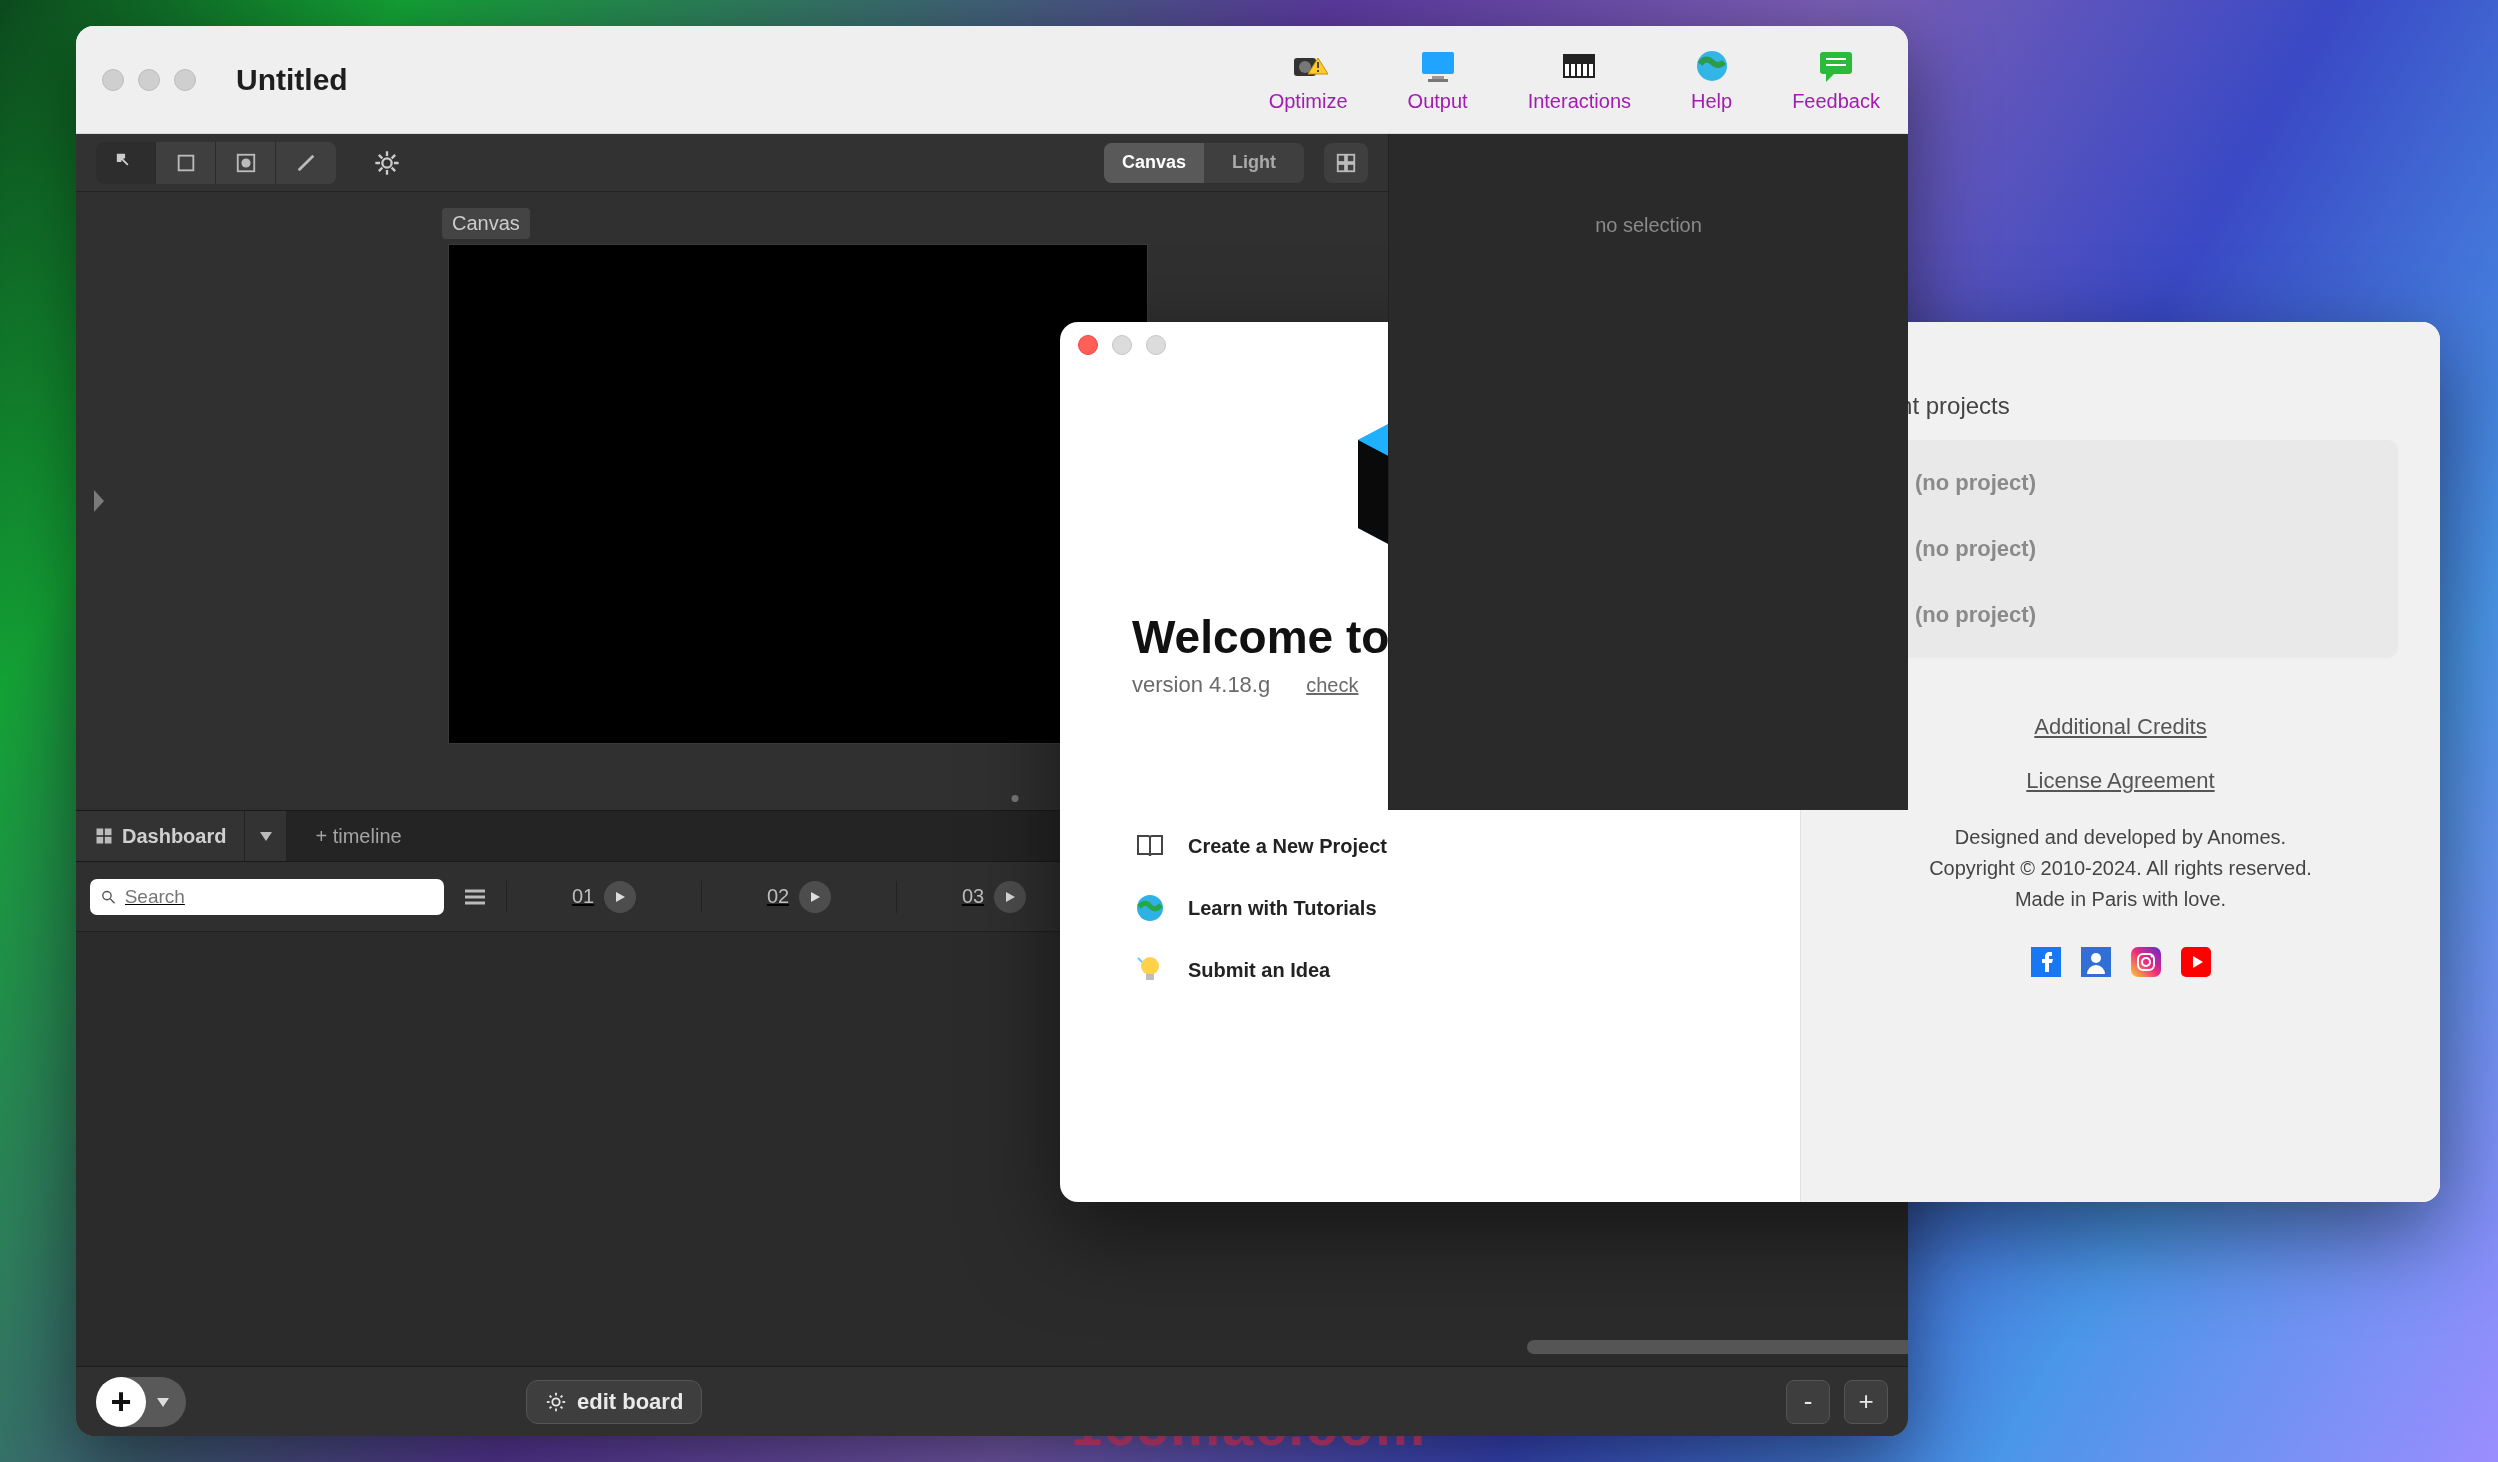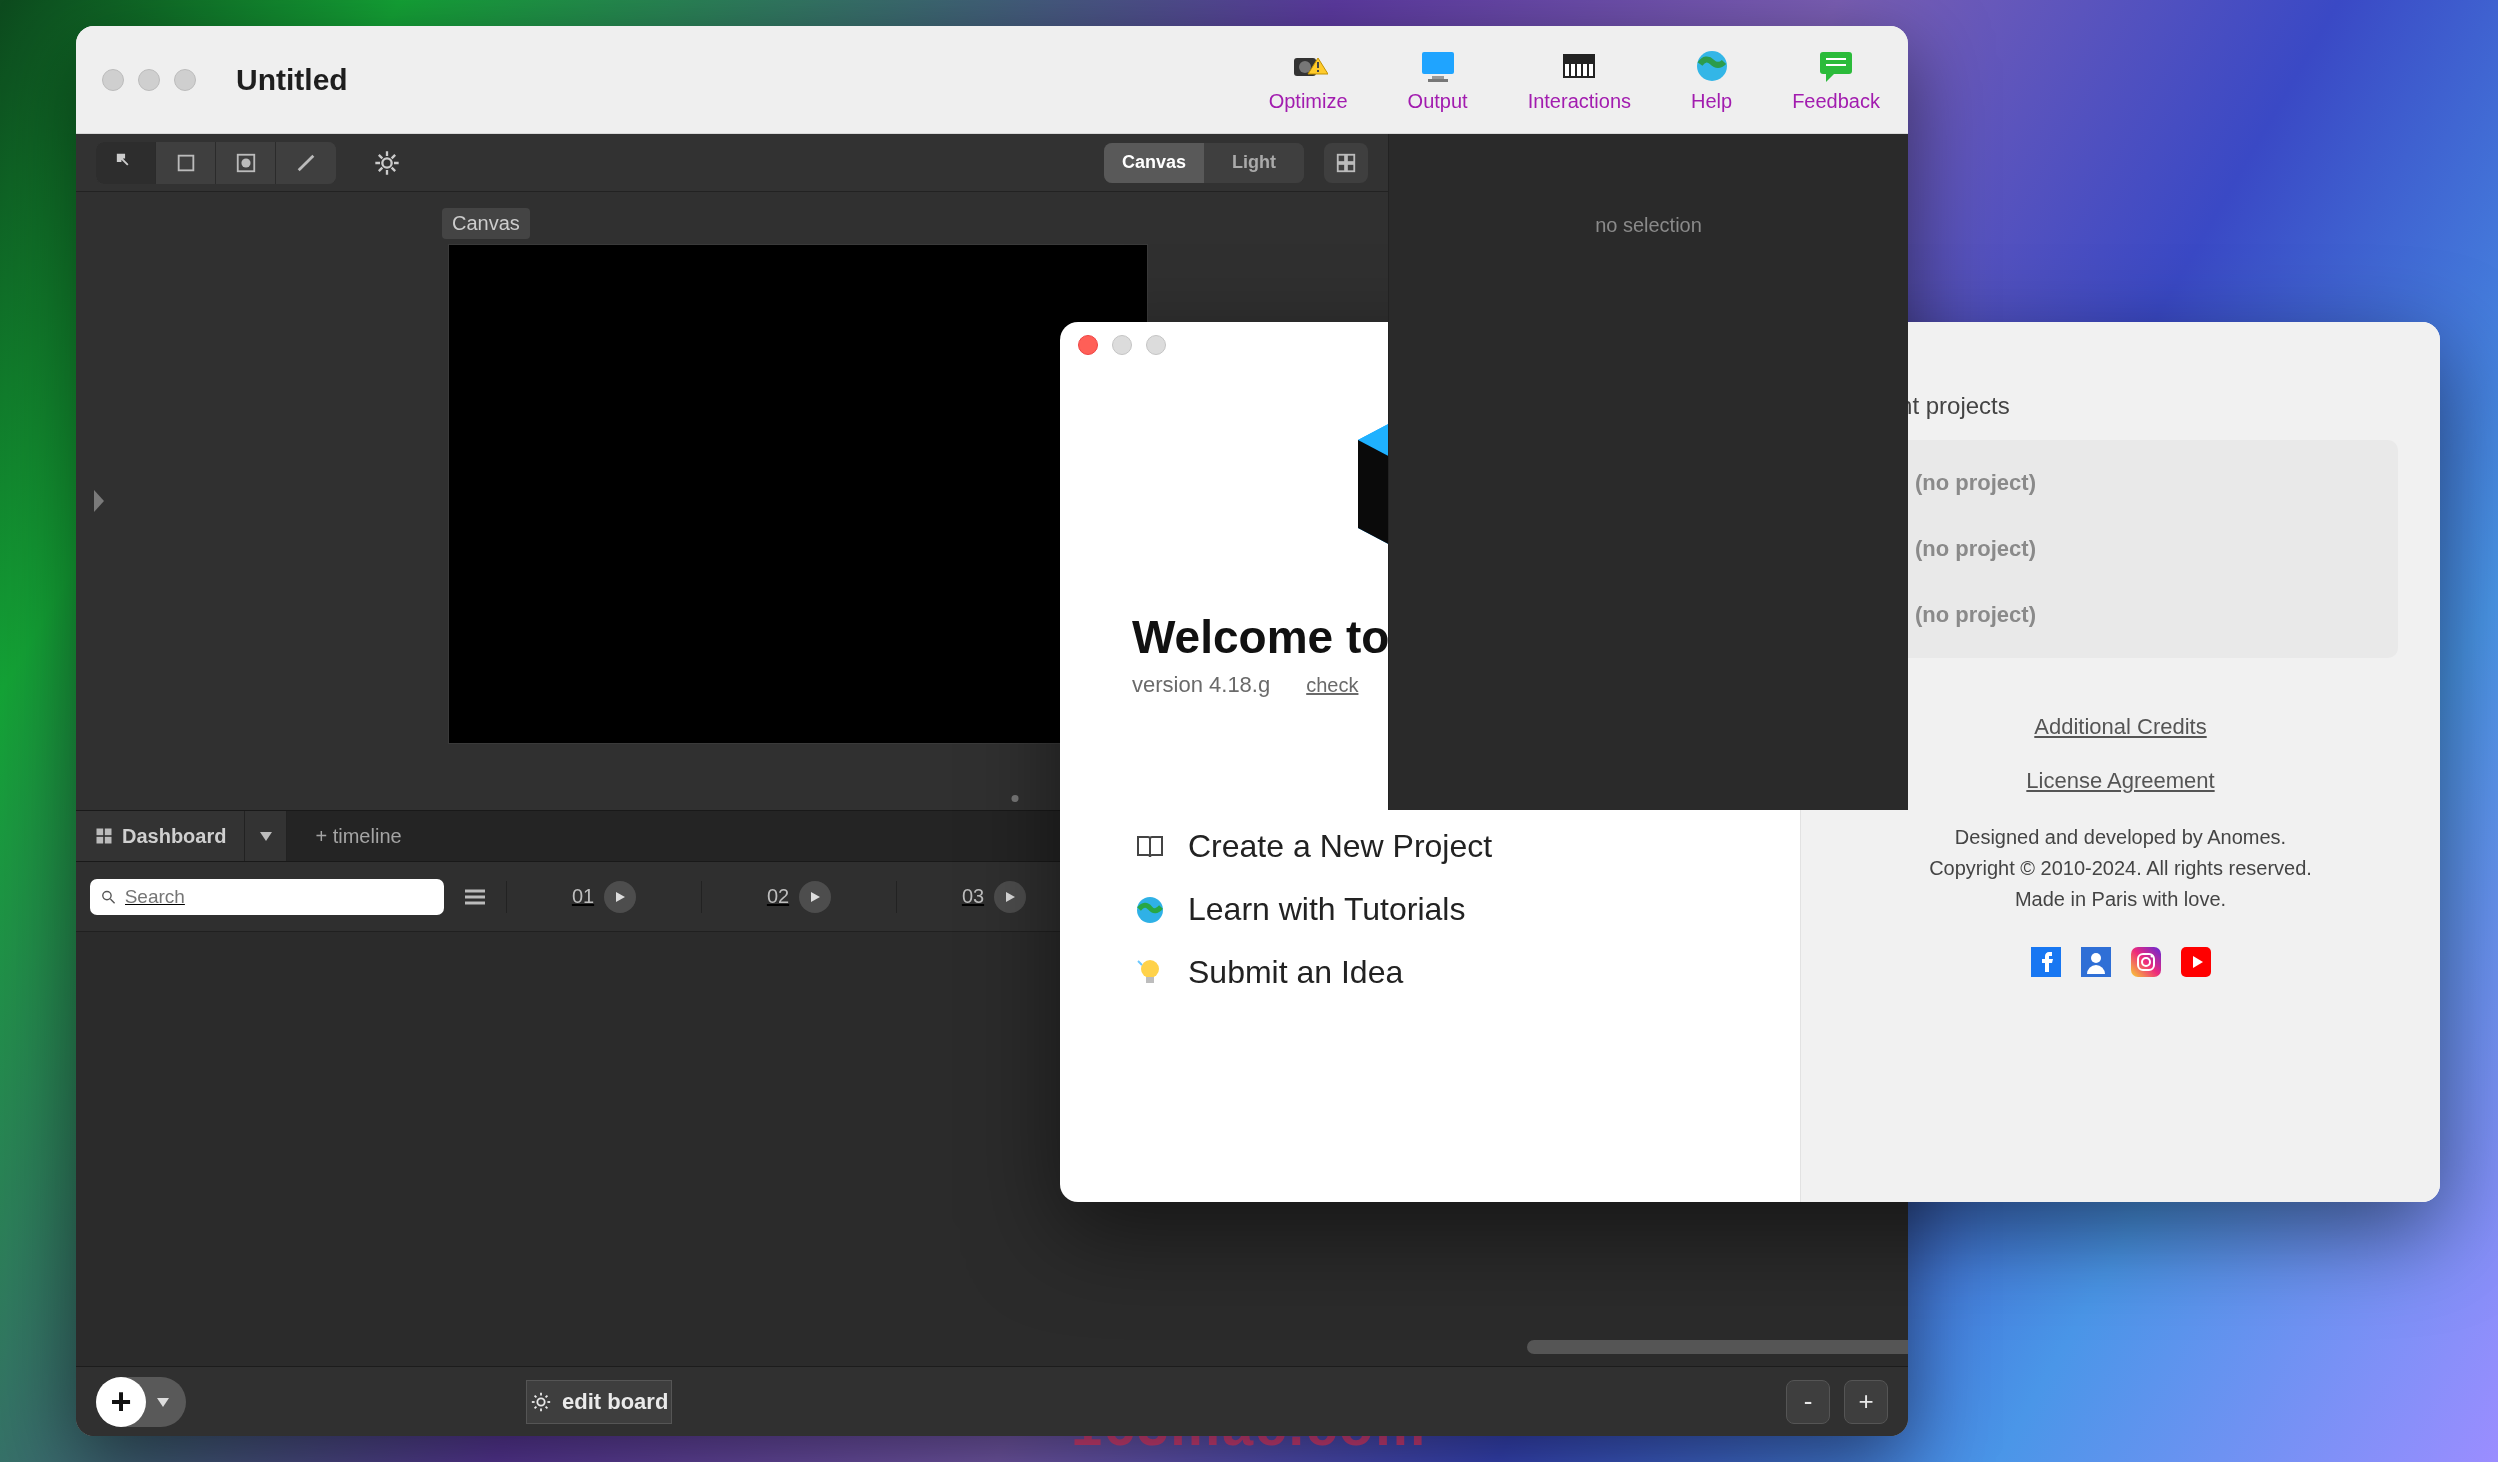--- a/index.html
+++ b/index.html
@@ -348,22 +348,22 @@
 .add-circle {
   width:50px; height:50px; border-radius:50%; background:#fff;
   display:flex; align-items:center; justify-content:center;
   font-size: 36px; font-weight:700; color:#111;
 }
 .edit-board-btn {
   margin-left: 320px;
   display:flex; align-items:center; gap:10px;
   background:#3e3e3e;
   border:1px solid #555;
-  border-radius: 0;
-  padding: 8px 3px;
+  border-radius: 12px;
+  padding: 8px 18px;
   color: #eaeaea;
   font-size: 22px;
   font-weight: 700;
   cursor:pointer;
 }
 .zoom-btns { margin-left:auto; display:flex; gap:14px; }
 .zoom-btns button {
   width:44px; height:44px;
   background:#3e3e3e;
   border:1px solid #555;
@@ -416,21 +416,21 @@
 .version-row .changelog { margin-left:auto; }
 
 .actions {
   margin-top: 130px;
   display:flex;
   flex-direction:column;
   gap: 26px;
 }
 .action {
   display:flex; align-items:center; gap: 20px;
-  font-size: 32px; font-weight:400; color:#222;
+  font-size: 20px; font-weight:700; color:#222;
   cursor:pointer;
 }
 .action .aicon { width:36px; height:36px; display:flex; align-items:center; justify-content:center; }
 
 .welcome-right {
   width: 640px;
   background: #f1f1f1;
   border-left: 1px solid #e2e2e2;
   padding: 70px 42px 30px;
   display:flex;

